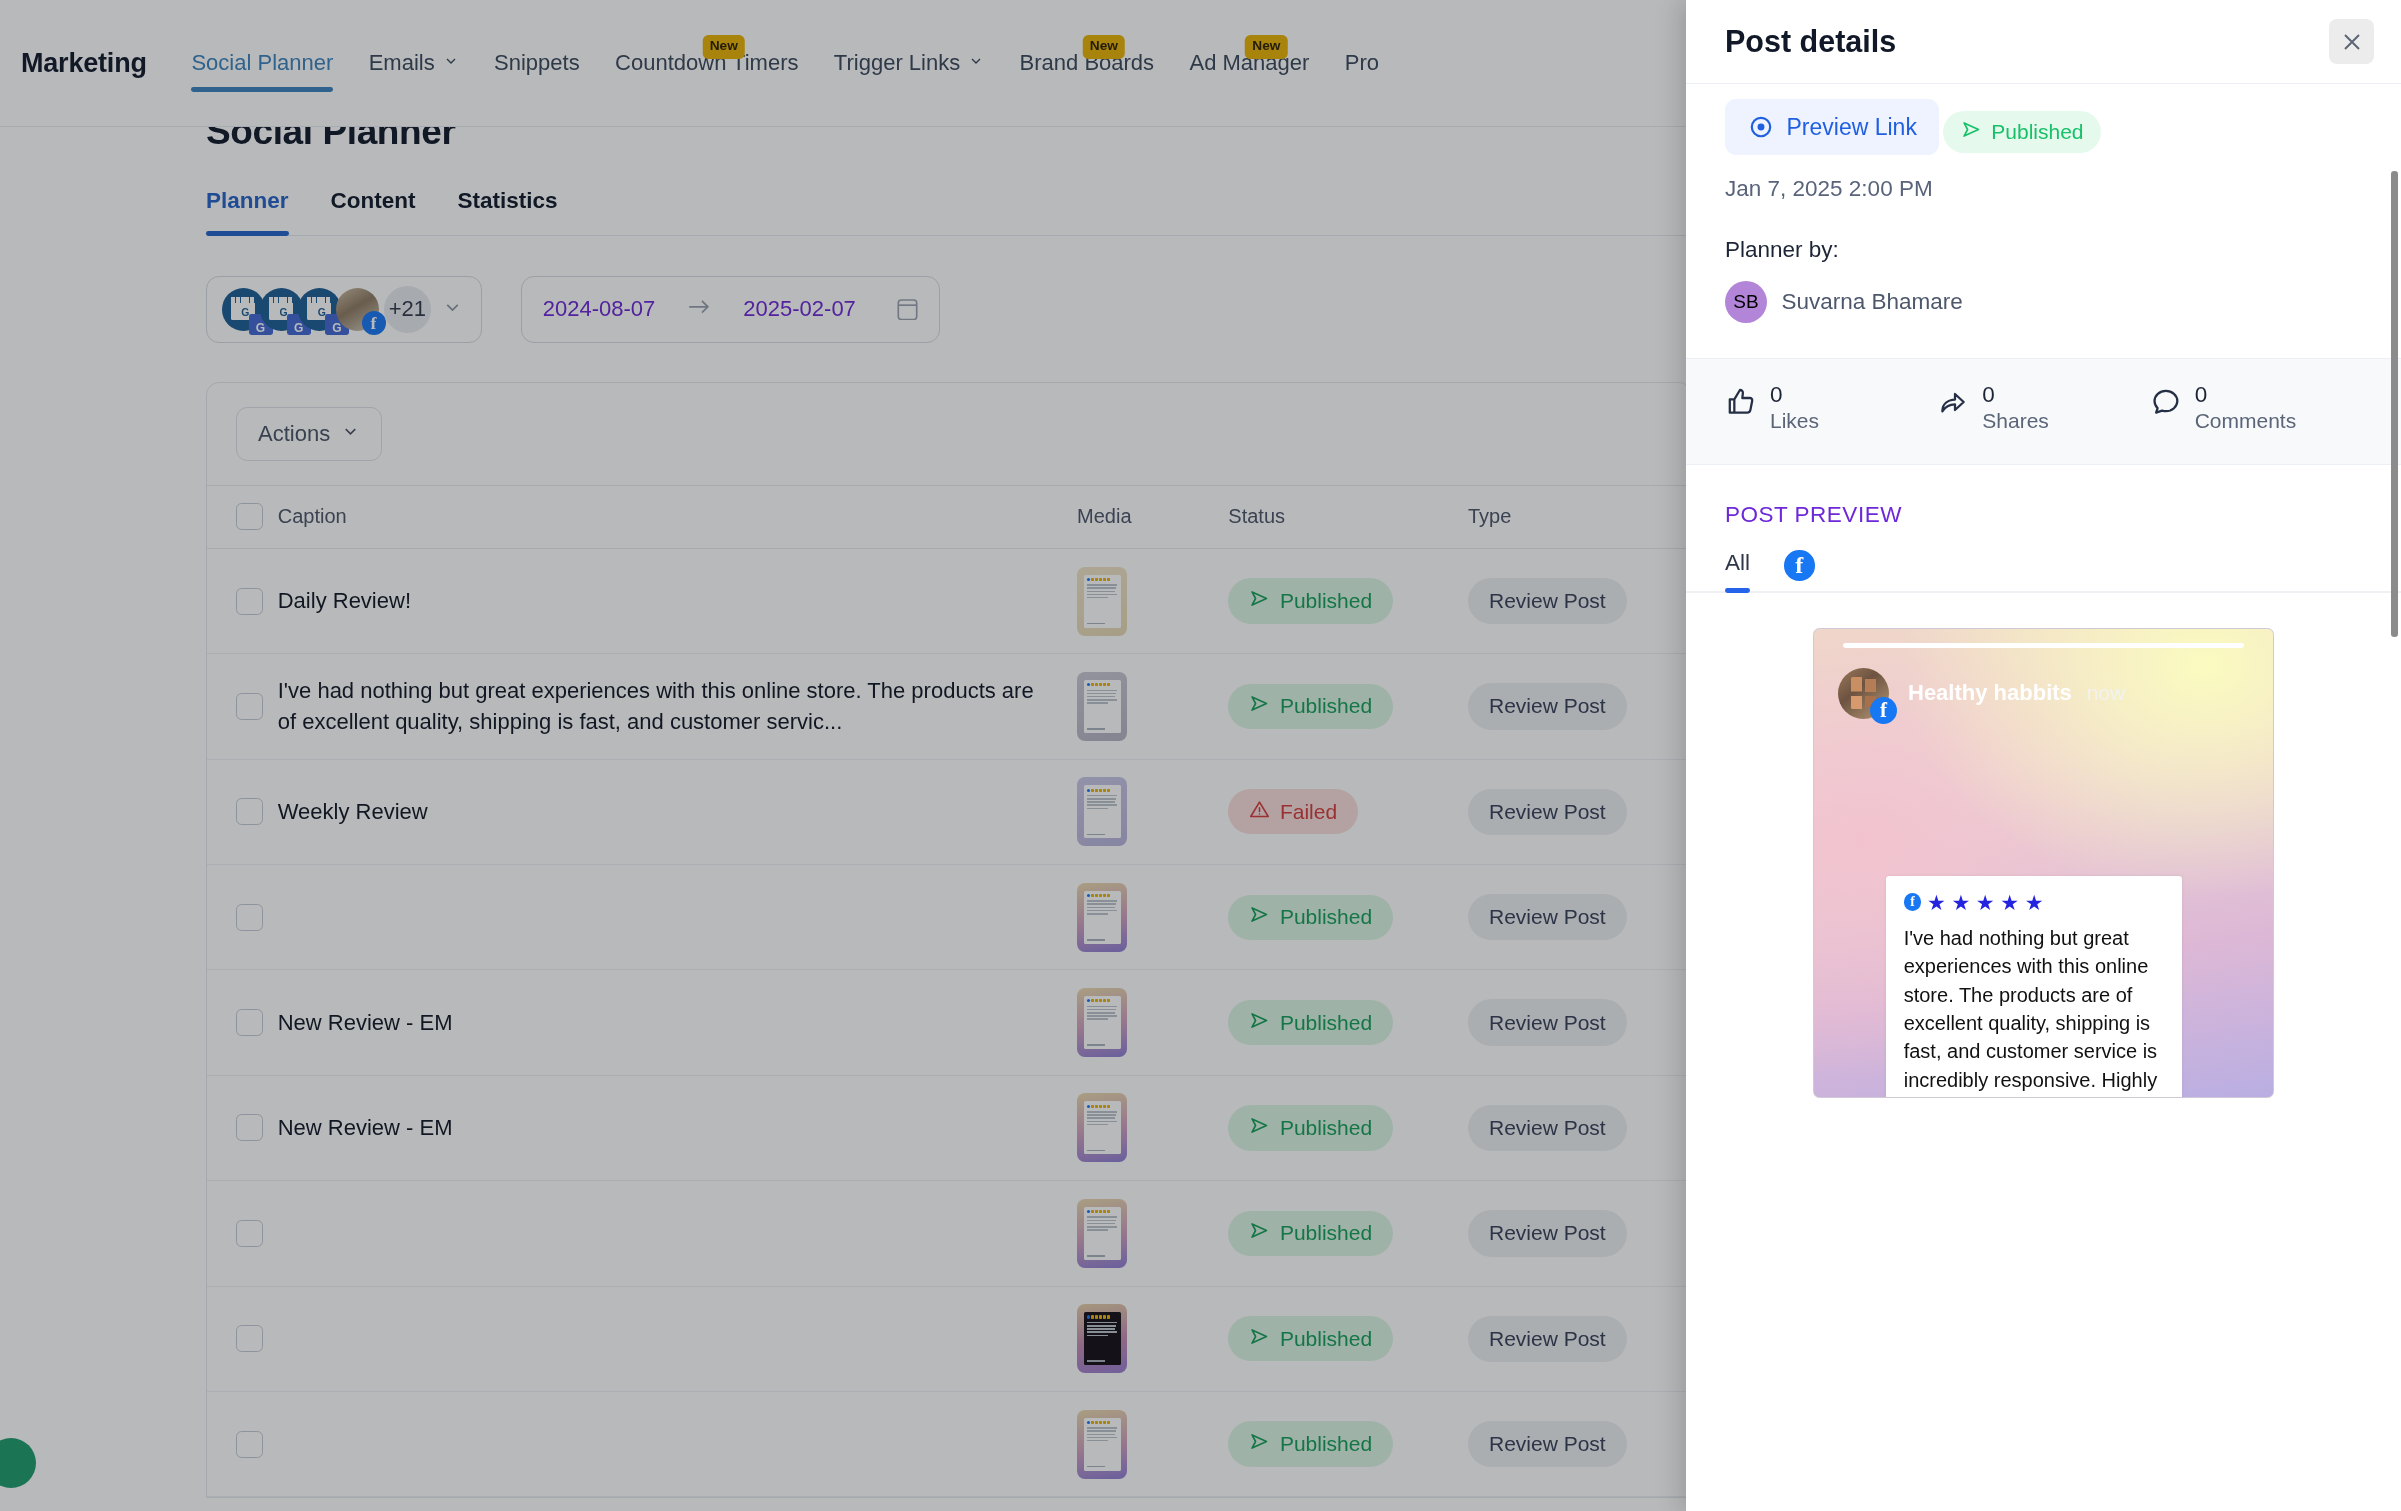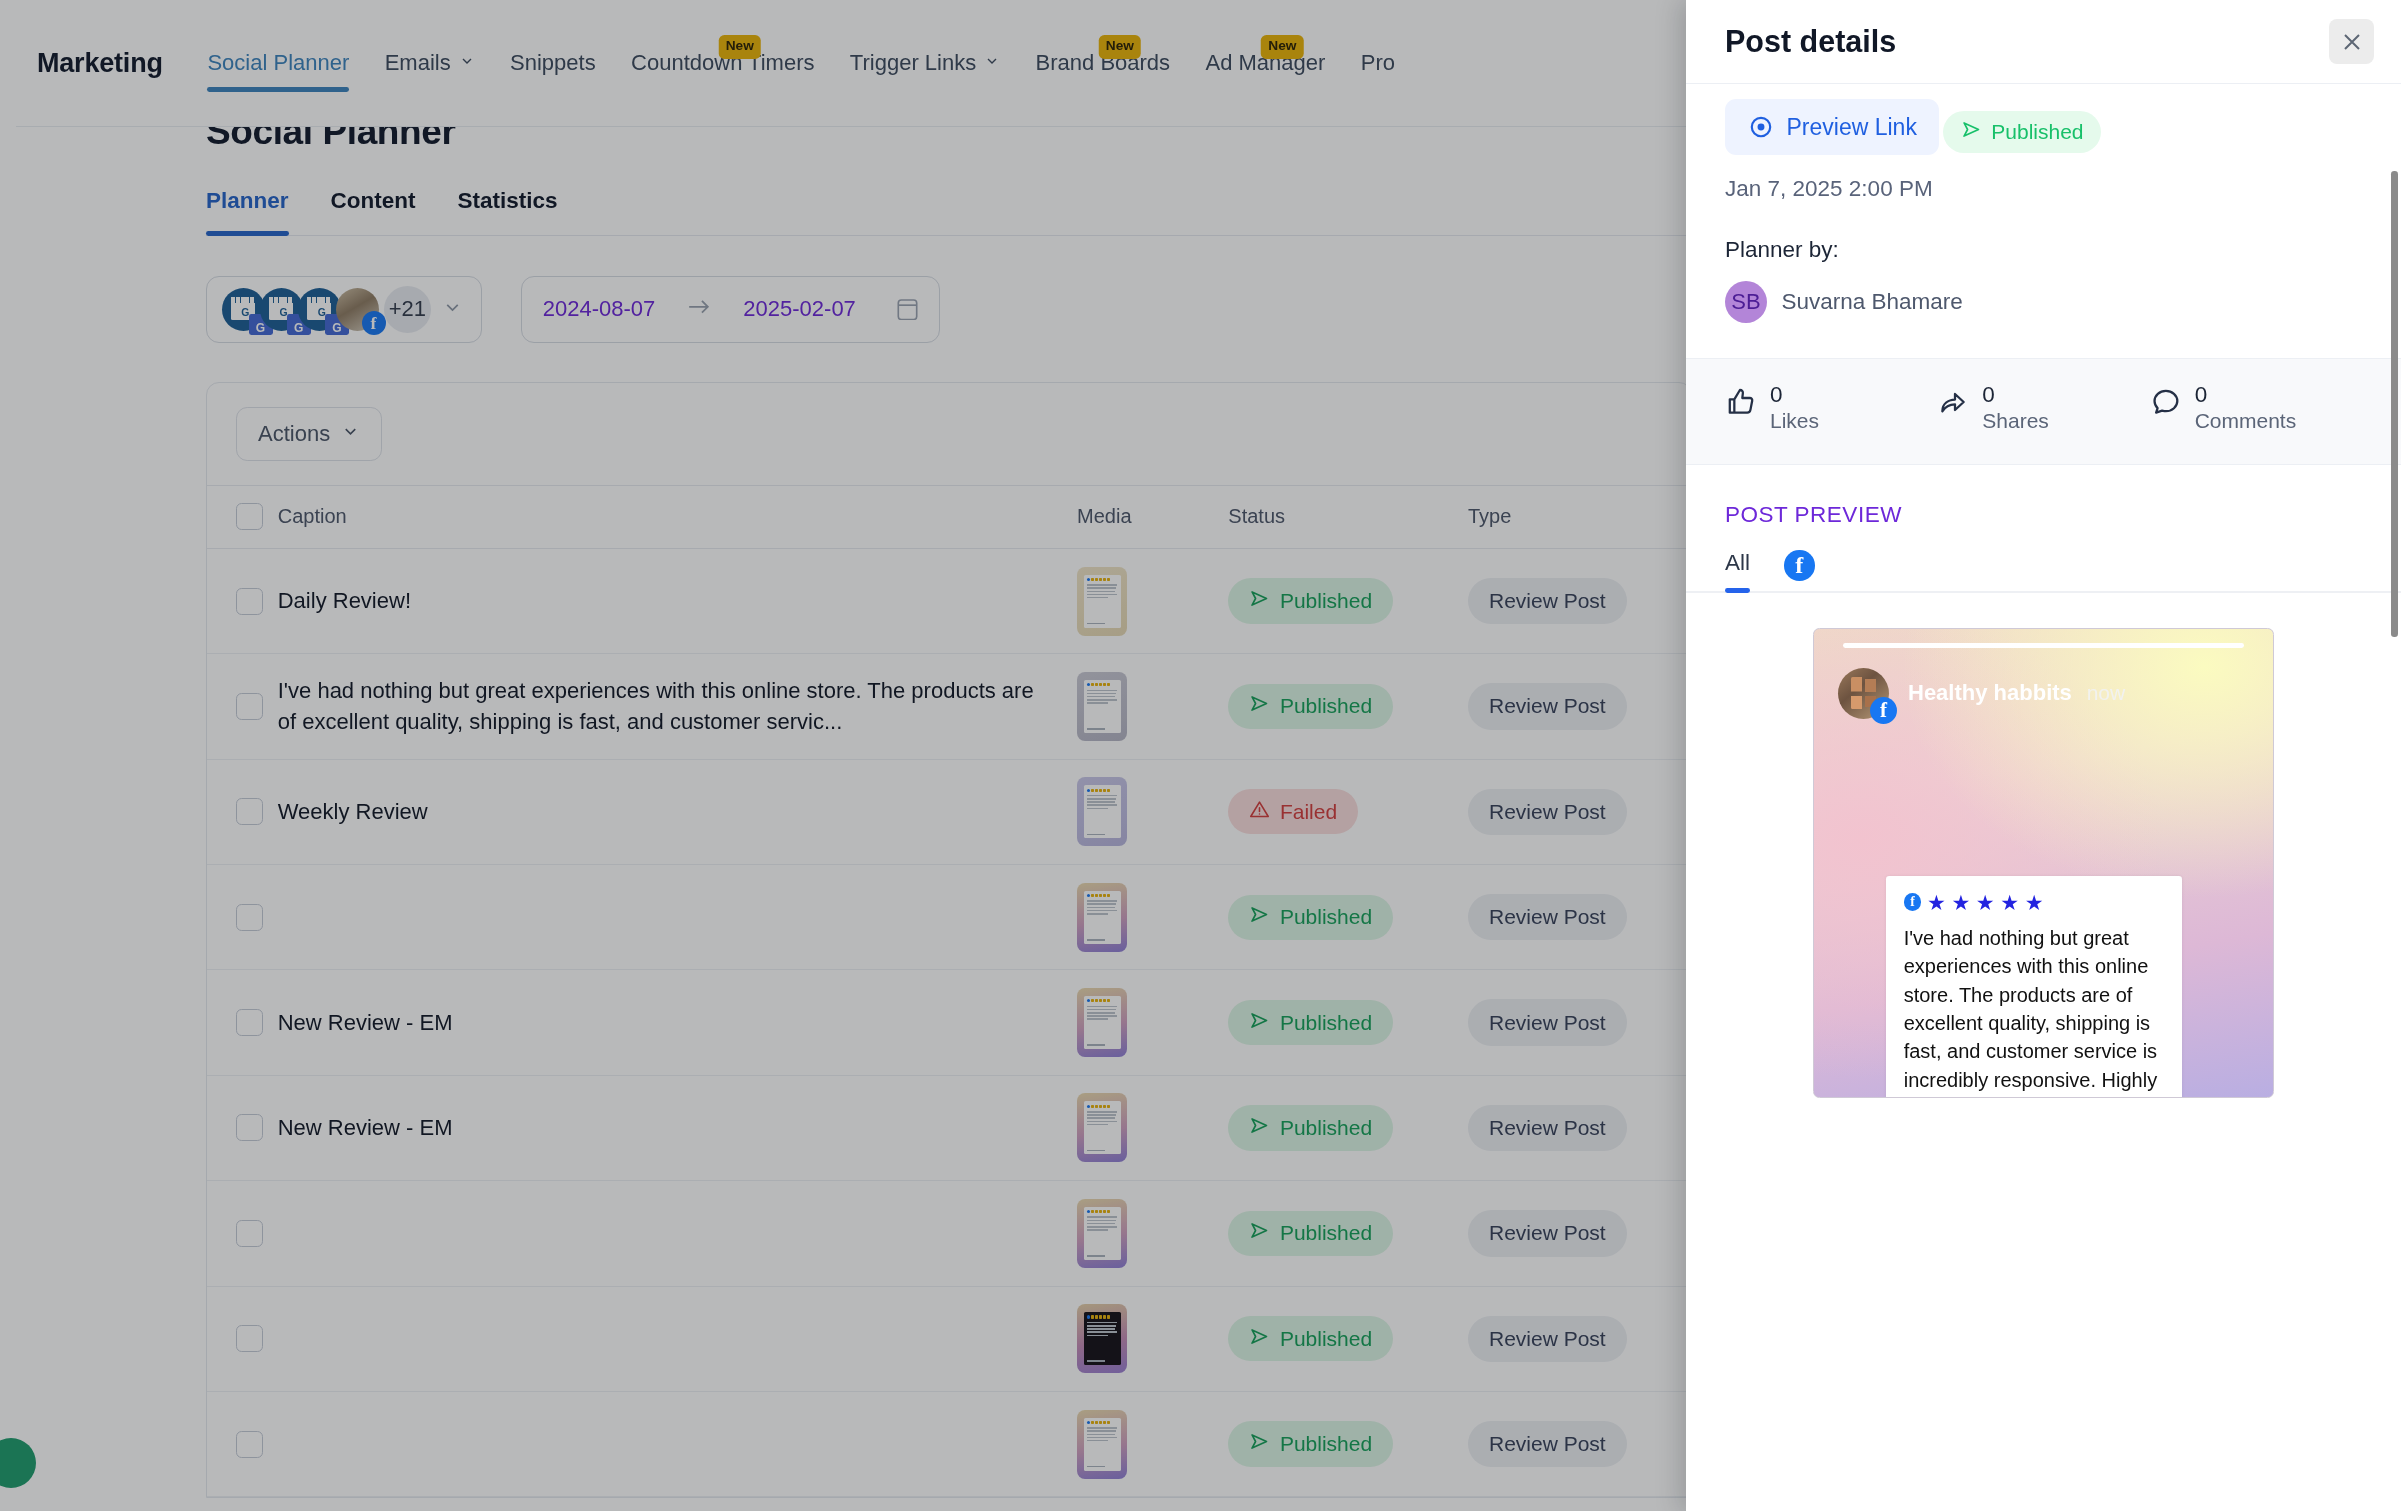--- a/index.html
+++ b/index.html
@@ -18,21 +18,21 @@
   }
   .scrim {
     position: absolute; inset: 0;
     background: rgba(20,22,28,0.30);
     z-index: 40;
     pointer-events: none;
   }
 
   
   .topnav {
-    position: absolute; top: 0; left: 16px; right: 0; height: 127px;
+    position: absolute; top: 0; left: 0; right: 0; height: 127px;
     background: #ffffff;
     display: flex; align-items: center;
     padding-left: 21px;
     z-index: 30;
     border-bottom: 0.8px solid #e9ecf1;
   }
   .brand {
     font-size: 27px; font-weight: 700; color: #10192b;
     letter-spacing: -0.2px; margin-right: 27px; white-space: nowrap;
   }
@@ -225,21 +225,21 @@
   .pub-pill {
     display: inline-flex; align-items: center; gap: 9.6px;
     background: #e5faec; color: #18c06a; border-radius: 802px;
     padding: 8px 17.7px; font-size: 21px; margin-top: 27px;
   }
   .pubtime { font-size: 22.5px; color: #59637a; margin-top: 21px; }
   .createdby { font-size: 22.5px; color: #1c2536; margin-top: 35px; }
   .person { display: flex; align-items: center; gap: 14.5px; margin-top: 17.7px; }
   .pav {
     width: 42px; height: 42px; border-radius: 50%; background: #b385d8;
-    color: #4c1d95; font-size: 22px; display: flex; align-items: center; justify-content: center;
+    color: #000000; font-size: 19px; display: flex; align-items: center; justify-content: center;
   }
   .pname { font-size: 22.5px; color: #4e586d; }
 
   .statsrow {
     display: flex; align-items: center; gap: 0;
     margin-top: 35px; background: #f8f9fb;
     border-top: 0.8px solid #eceff4; border-bottom: 0.8px solid #eceff4;
     padding: 24px 39px 29px;
   }
   .statitem { display: flex; align-items: flex-start; gap: 13px; width: 241px; }

